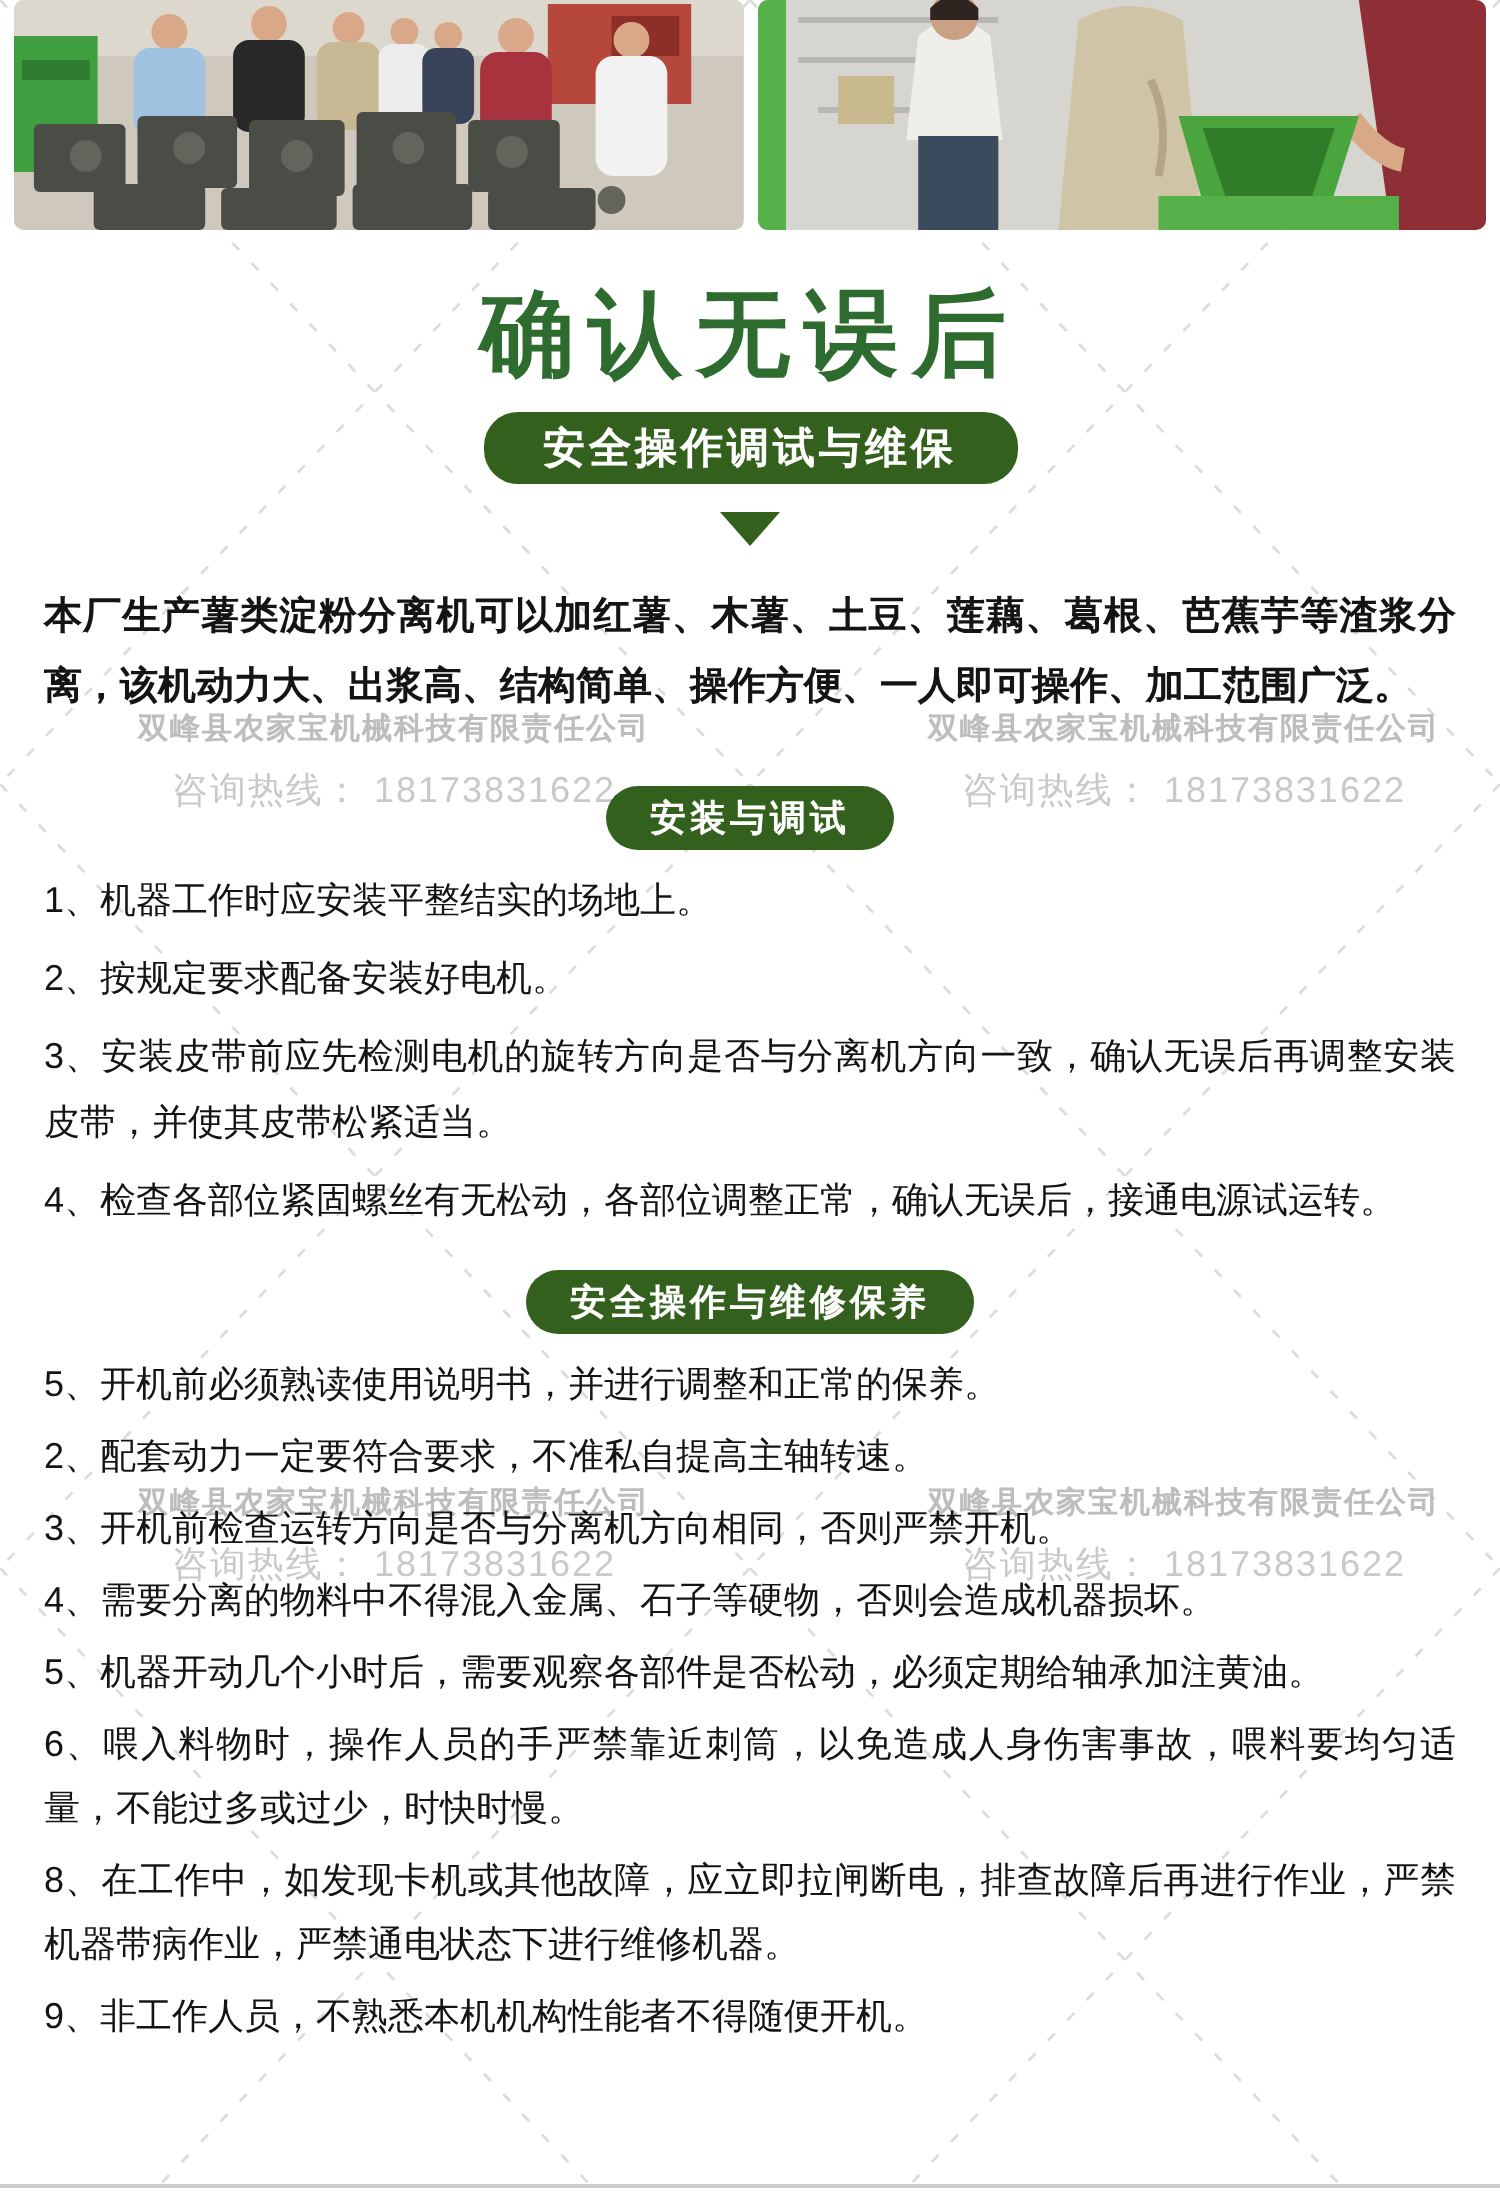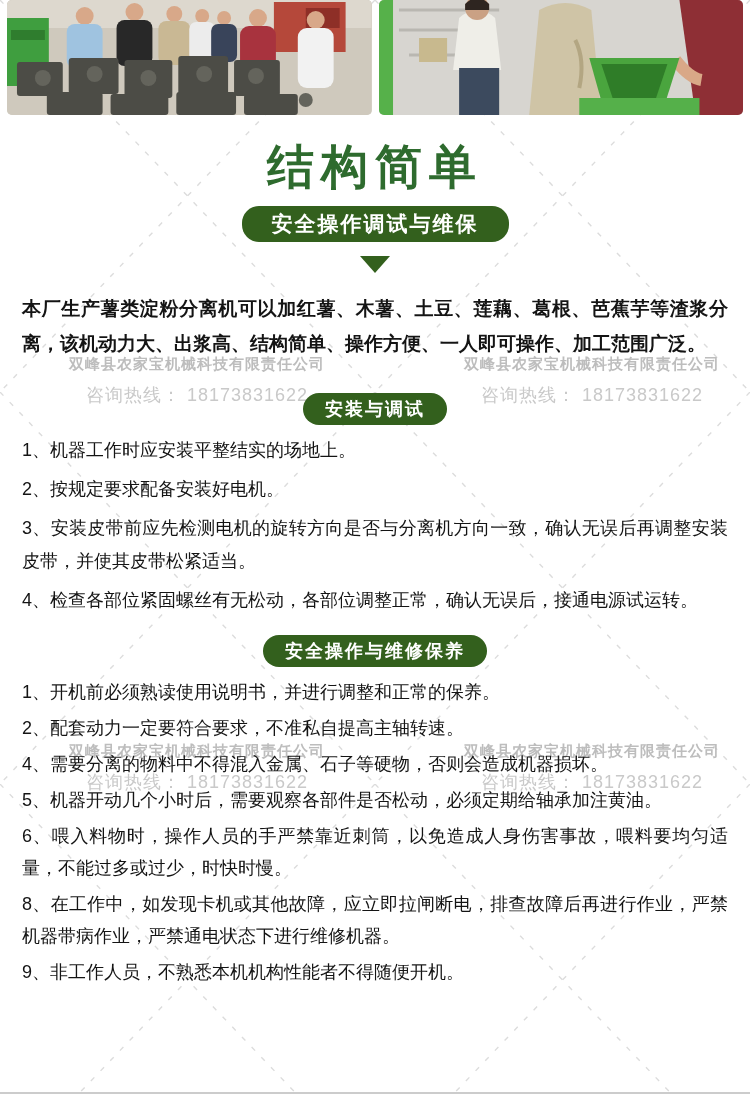--- a/index.html
+++ b/index.html
@@ -164,42 +164,43 @@
           <path d="M300 0 l64 0 l0 115 l-48 0 Z" fill="#8e2f35"></path>
           <path d="M296 60 q14 18 26 20" stroke="#d9a887" stroke-width="12" fill="none"></path>
 
           <path d="M210 58 L300 58 L282 115 L226 115 Z" fill="#4aa53e"></path>
           <path d="M222 64 L288 64 L276 100 L234 100 Z" fill="#2f7d28"></path>
           <rect x="200" y="98" width="120" height="17" fill="#55b04a"></rect>
         </svg>
       </div>
     </div>
 
-    <div class="page-title">结构简单</div>
+    <div class="page-title">确认无误后</div>
 
     <div class="pill pill-main">安全操作调试与维保</div>
 
     <div class="triangle"></div>
 
     <div class="intro">本厂生产薯类淀粉分离机可以加红薯、木薯、土豆、莲藕、葛根、芭蕉芋等渣浆分离，该机动力大、出浆高、结构简单、操作方便、一人即可操作、加工范围广泛。</div>
 
     <div class="pill pill-sub banner-install">安装与调试</div>
 
     <div class="list list-install">
       <div class="item">1、机器工作时应安装平整结实的场地上。</div>
       <div class="item">2、按规定要求配备安装好电机。</div>
       <div class="item">3、安装皮带前应先检测电机的旋转方向是否与分离机方向一致，确认无误后再调整安装皮带，并使其皮带松紧适当。</div>
       <div class="item">4、检查各部位紧固螺丝有无松动，各部位调整正常，确认无误后，接通电源试运转。</div>
     </div>
 
     <div class="pill pill-sub banner-safety">安全操作与维修保养</div>
 
     <div class="list">
-      <div class="item">1、开机前必须熟读使用说明书，并进行调整和正常的保养。</div>
+      <div class="item">5、开机前必须熟读使用说明书，并进行调整和正常的保养。</div>
       <div class="item">2、配套动力一定要符合要求，不准私自提高主轴转速。</div>
+      <div class="item">3、开机前检查运转方向是否与分离机方向相同，否则严禁开机。</div>
       <div class="item">4、需要分离的物料中不得混入金属、石子等硬物，否则会造成机器损坏。</div>
       <div class="item">5、机器开动几个小时后，需要观察各部件是否松动，必须定期给轴承加注黄油。</div>
       <div class="item">6、喂入料物时，操作人员的手严禁靠近刺筒，以免造成人身伤害事故，喂料要均匀适量，不能过多或过少，时快时慢。</div>
       <div class="item">8、在工作中，如发现卡机或其他故障，应立即拉闸断电，排查故障后再进行作业，严禁机器带病作业，严禁通电状态下进行维修机器。</div>
       <div class="item">9、非工作人员，不熟悉本机机构性能者不得随便开机。</div>
 
     </div>
 
   </div>
 

